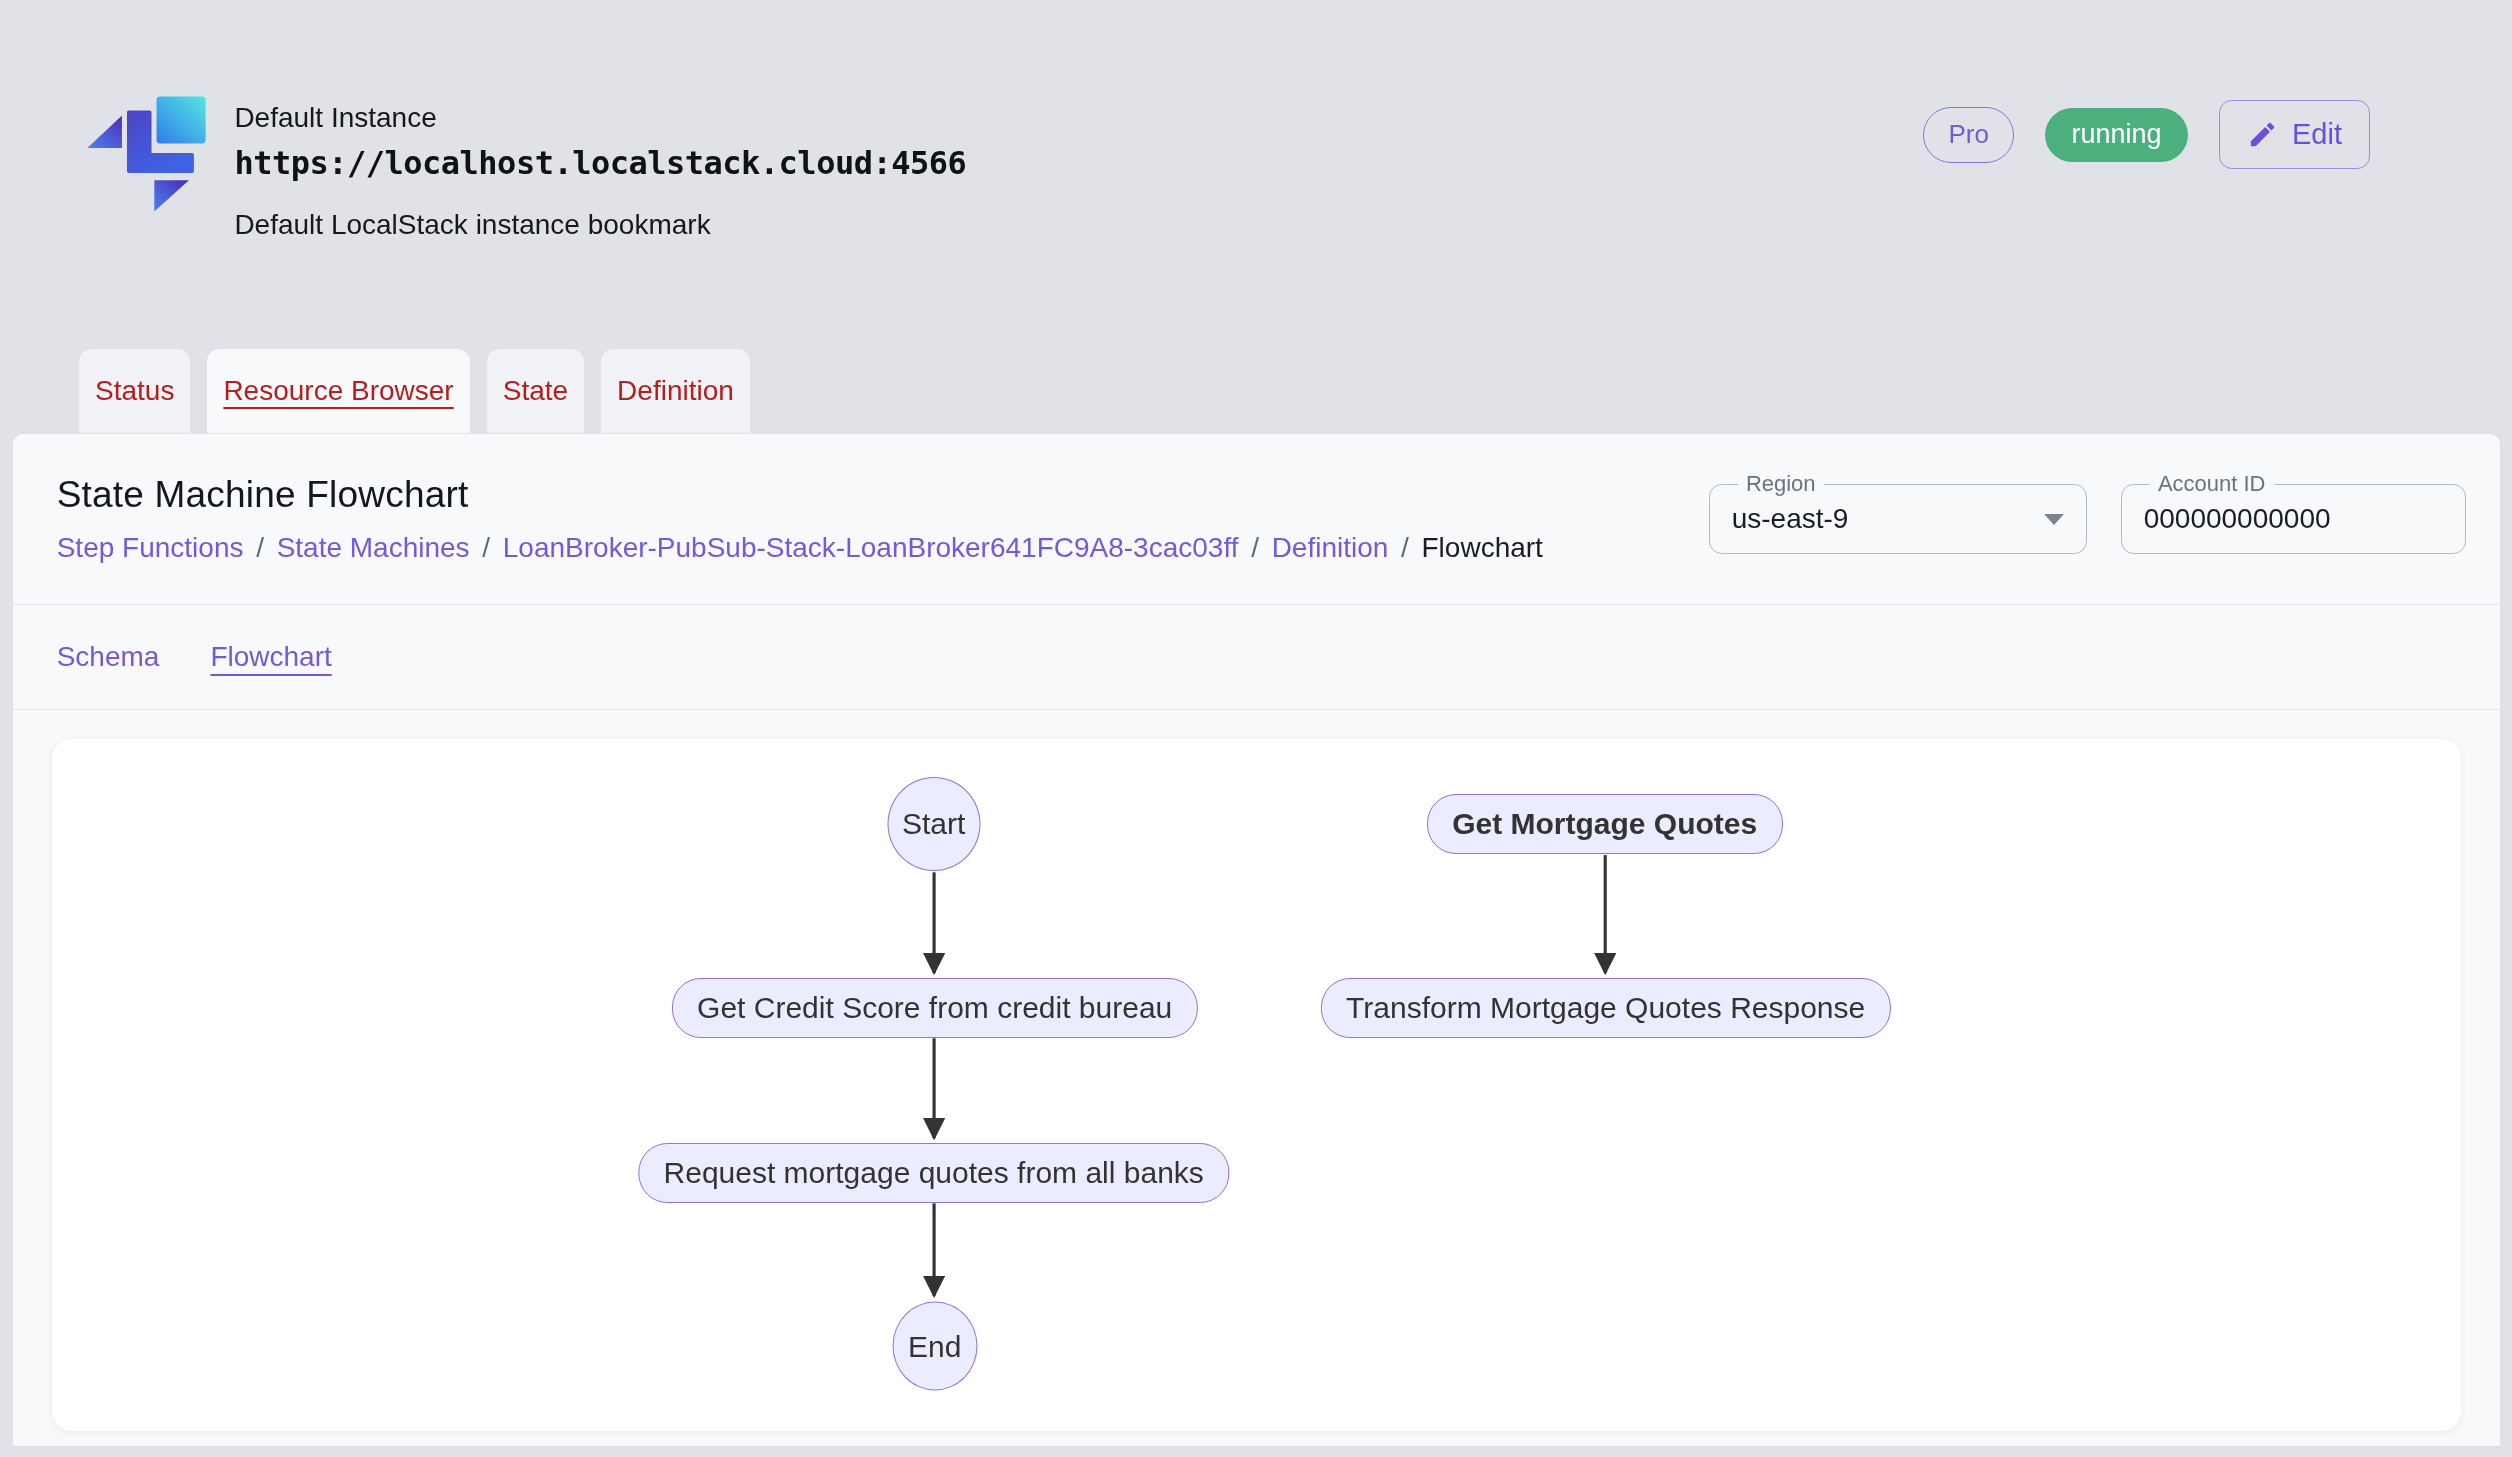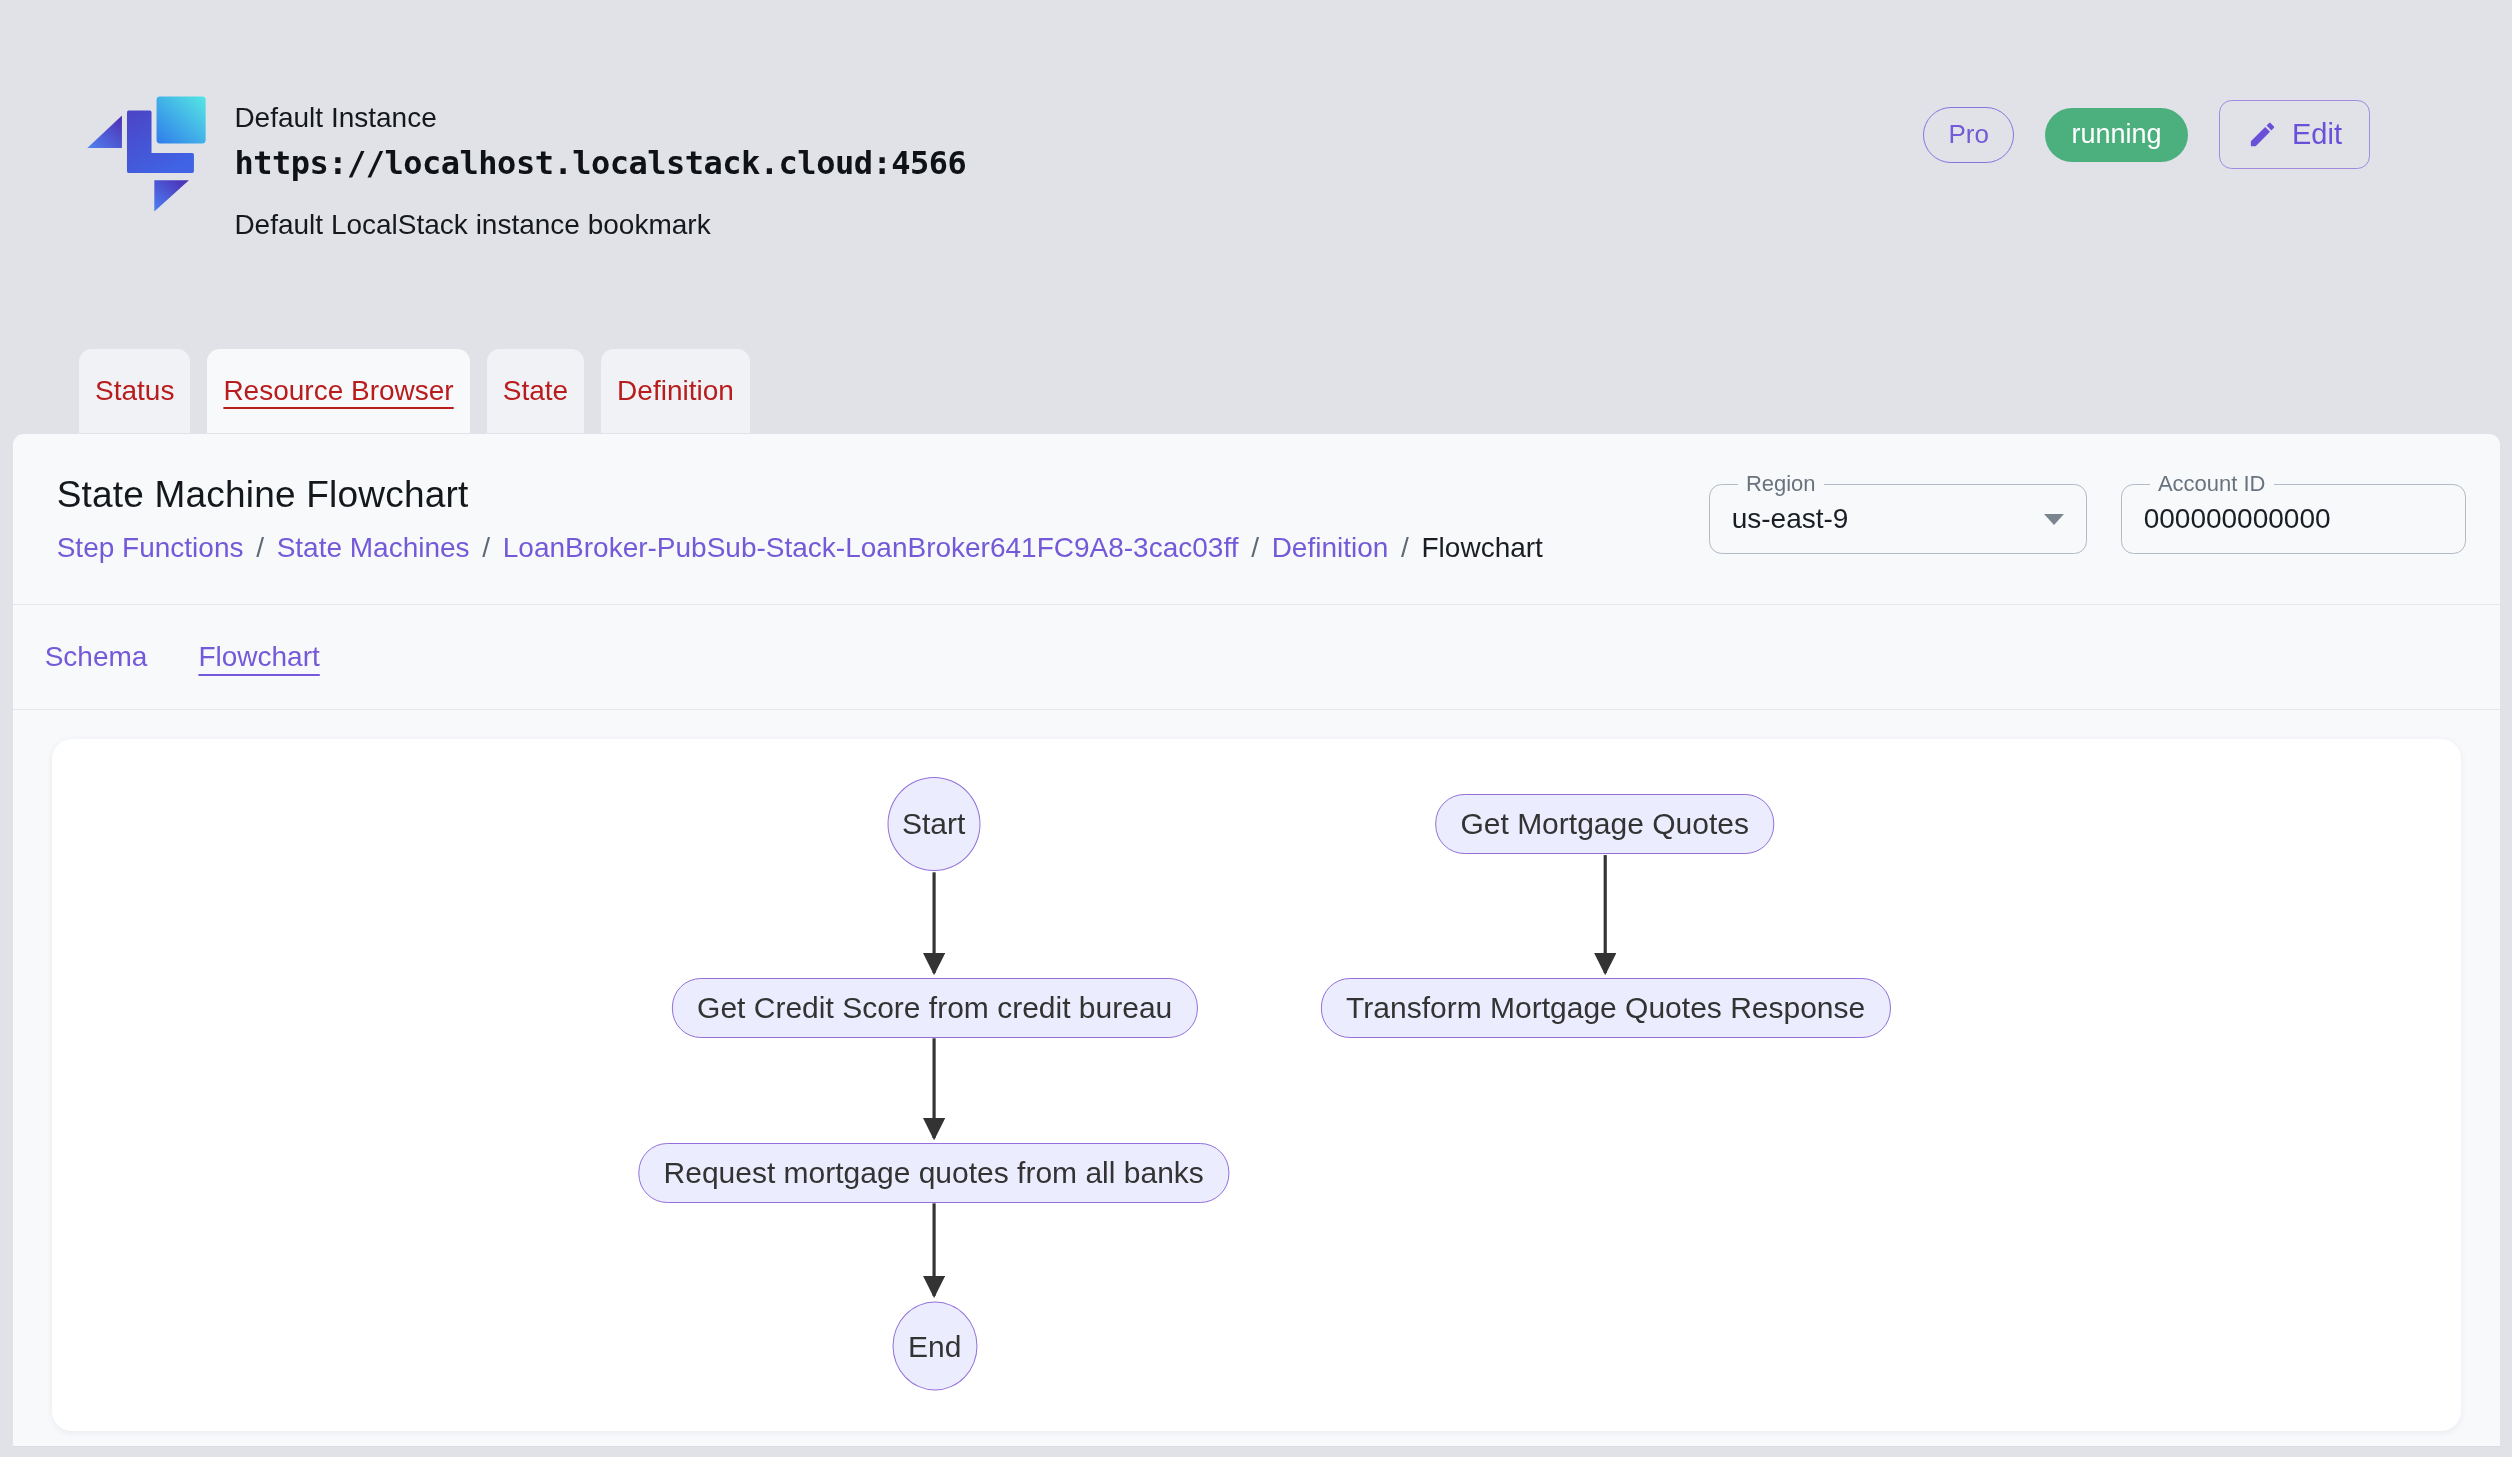--- a/index.html
+++ b/index.html
@@ -42,32 +42,32 @@
 
   .panel-controls { display:flex; gap:34px; margin-top:10px; }
   .field { position:relative; height:70px; border:1.8px solid #b3bbc4; border-radius:12.7px; display:flex; align-items:center; padding:0 22px; }
   .field-label { position:absolute; top:-12.7px; left:28px; background:#f7f9fb; padding:0 8.2px; font-size:22px; color:#68737f; line-height:23.6px; }
   .region-field { width:378px; cursor:pointer; }
   .account-field { width:345px; }
   .select-value { font-size:28px; color:#1a1e24; }
   .caret { margin-left:auto; width:0; height:0; border-left:10px solid transparent; border-right:10px solid transparent; border-top:11.8px solid #7a8590; }
   .account-input { border:none; outline:none; background:transparent; width:100%; font-family:inherit; font-size:28px; color:#1a1e24; }
 
-  .subtabs { height:105px; padding-left:32px; display:flex; align-items:center; gap:51px; border-bottom:0.9px solid #e3e6ea; }
+  .subtabs { height:105px; padding-left:44px; display:flex; align-items:center; gap:51px; border-bottom:0.9px solid #e3e6ea; }
   .subtab { font-size:28px; color:#7459d8; cursor:pointer; }
   .subtab.active { text-decoration:underline; text-decoration-thickness:2.3px; text-underline-offset:8.2px; }
 
   
   .card { margin:29px 39px 0 39px; height:692px; background:#ffffff; border-radius:20px; box-shadow:0 1.8px 7.3px rgba(25,39,60,0.06); position:relative; }
   .edges { position:absolute; inset:0; width:100%; height:100%; pointer-events:none; }
   .node { position:absolute; transform:translate(-50%,-50%); background:#ececff; border:1.8px solid #9370db; color:#333333; font-size:30px; display:flex; align-items:center; justify-content:center; white-space:nowrap; }
   .node.rounded { height:60px; padding:0 24.5px; border-radius:29px; }
   .node.ellipse { border-radius:50%; }
   .n-start     { left:882px;  top:85px;  width:93px; height:94px; }
-  .n-gmq       { left:1553px; top:85px;  }
+  .n-gmq       { left:1553px; top:85px;font-weight:bold;  }
   .n-gcs       { left:883px;  top:269px; }
   .n-transform { left:1554px; top:269px; }
   .n-request   { left:882px;  top:434px; }
   .n-end       { left:883px;  top:607px; width:85px;  height:89px; }
 </style>
 </head>
 <body>
 
 <div class="screen">
 

